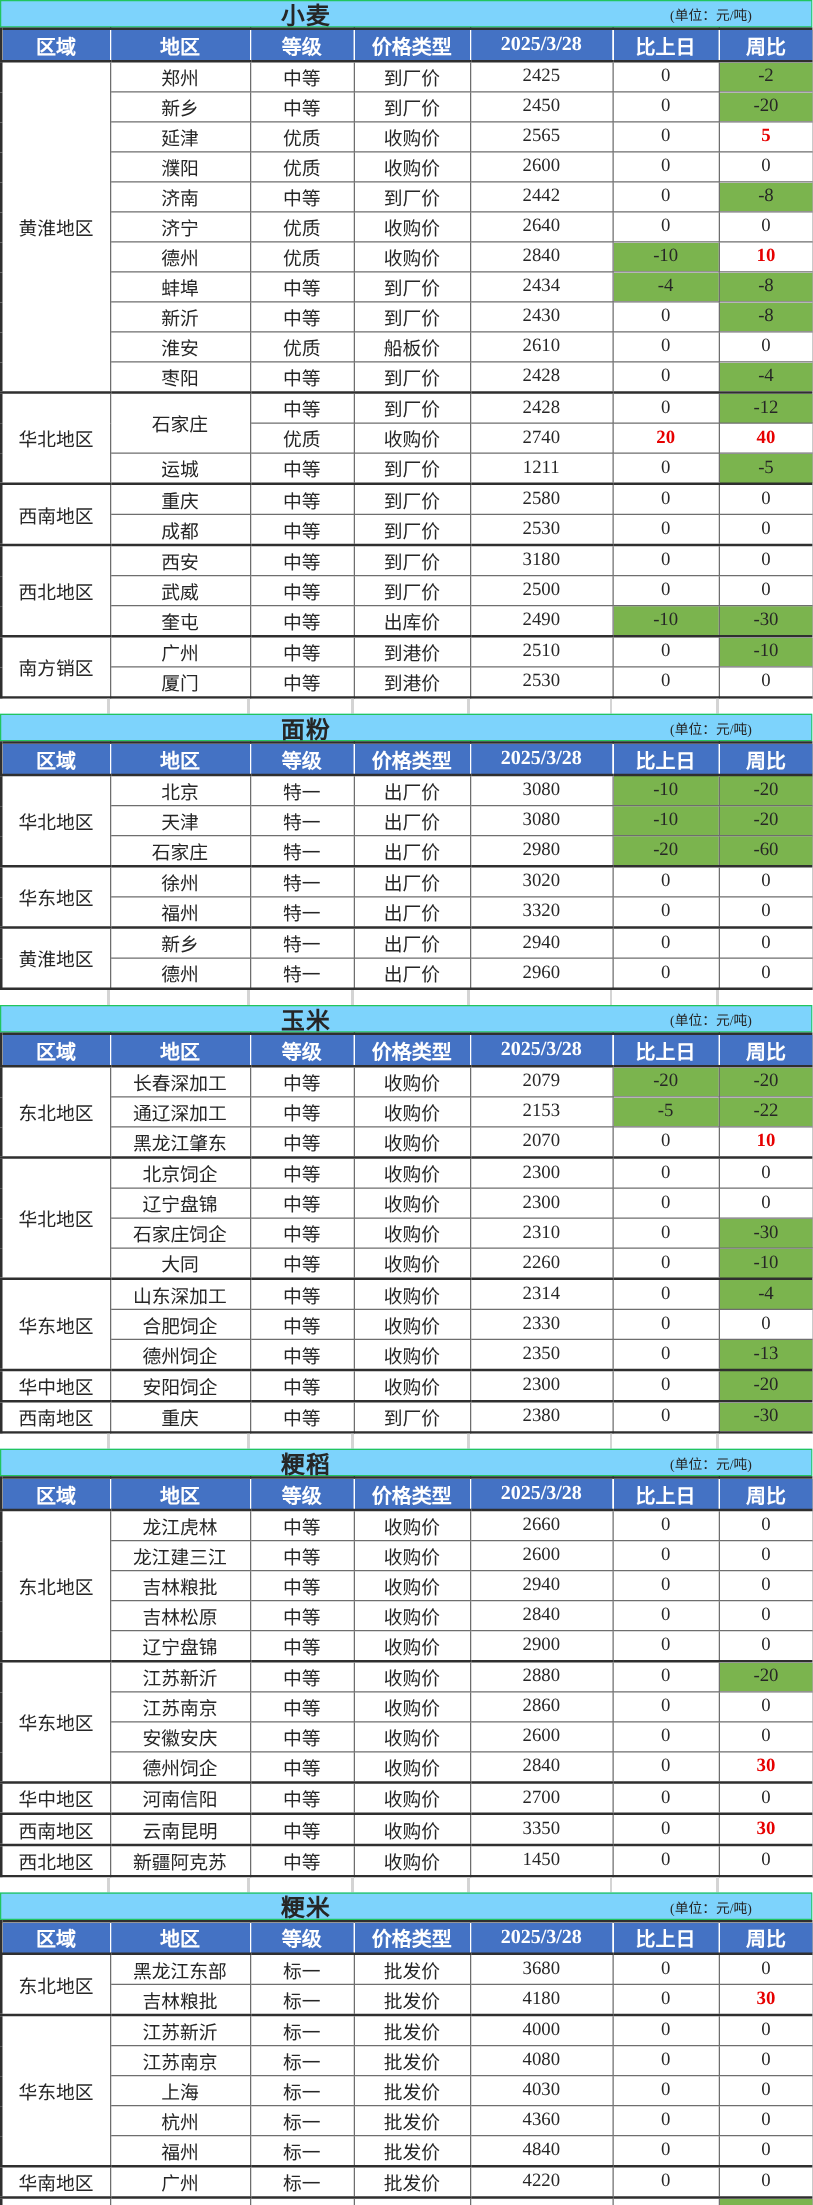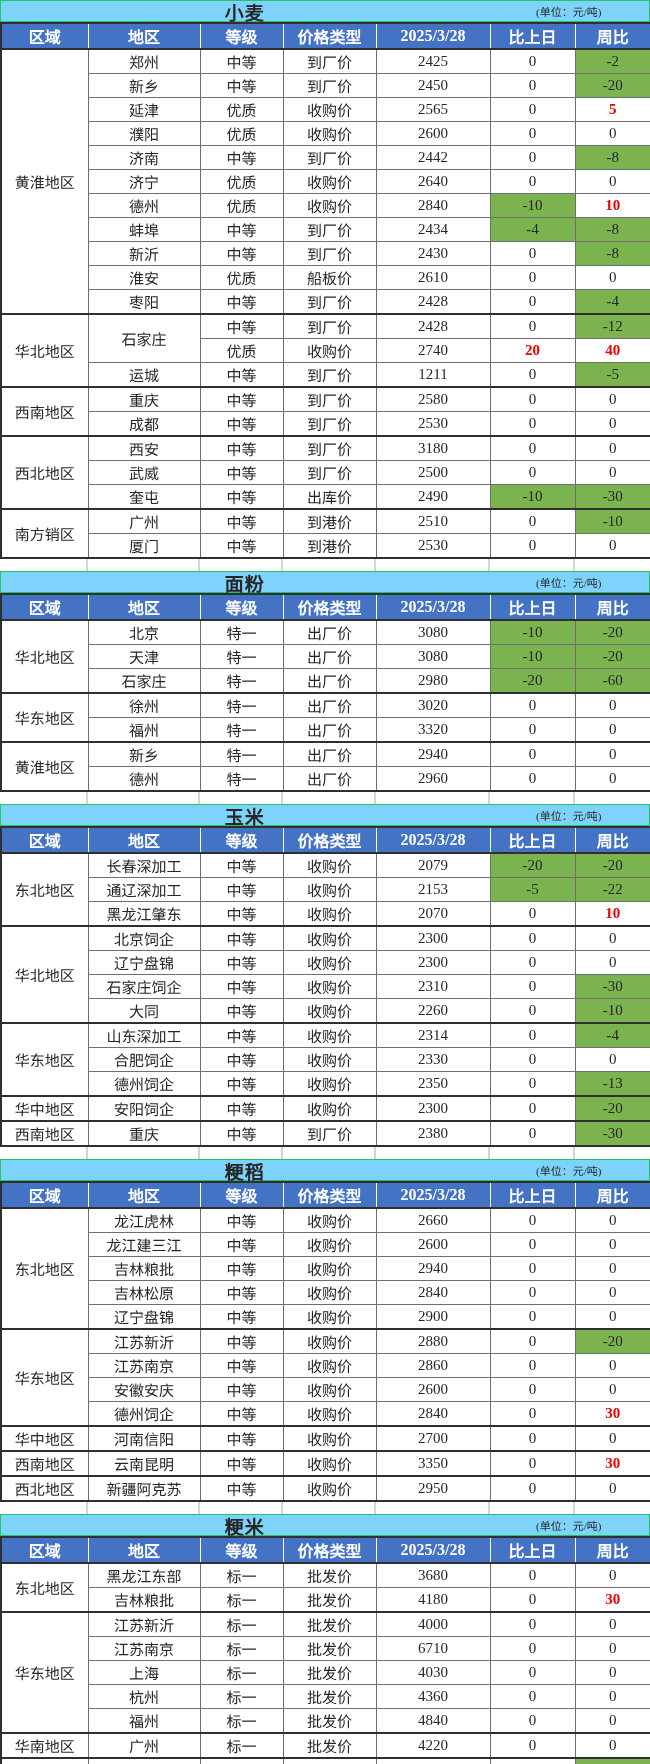--- a/index.html
+++ b/index.html
@@ -634,21 +634,21 @@
             <td>收购价</td>
             <td>3350</td>
             <td>0</td>
             <td class="redval">30</td>
           </tr>
           <tr class="gs">
             <td class="region" rowspan="1">西北地区</td>
             <td>新疆阿克苏</td>
             <td>中等</td>
             <td>收购价</td>
-            <td>2950</td>
+            <td>1450</td>
             <td>0</td>
             <td>0</td>
           </tr>
         </tbody>
       </table>
     </div>
     <div class="gap"></div>
     <div class="section">
       <div class="title-row">
         <div class="title-main">粳米</div>
@@ -699,21 +699,21 @@
             <td>标一</td>
             <td>批发价</td>
             <td>4000</td>
             <td>0</td>
             <td>0</td>
           </tr>
           <tr>
             <td>江苏南京</td>
             <td>标一</td>
             <td>批发价</td>
-            <td>6710</td>
+            <td>4080</td>
             <td>0</td>
             <td>0</td>
           </tr>
           <tr>
             <td>上海</td>
             <td>标一</td>
             <td>批发价</td>
             <td>4030</td>
             <td>0</td>
             <td>0</td>

